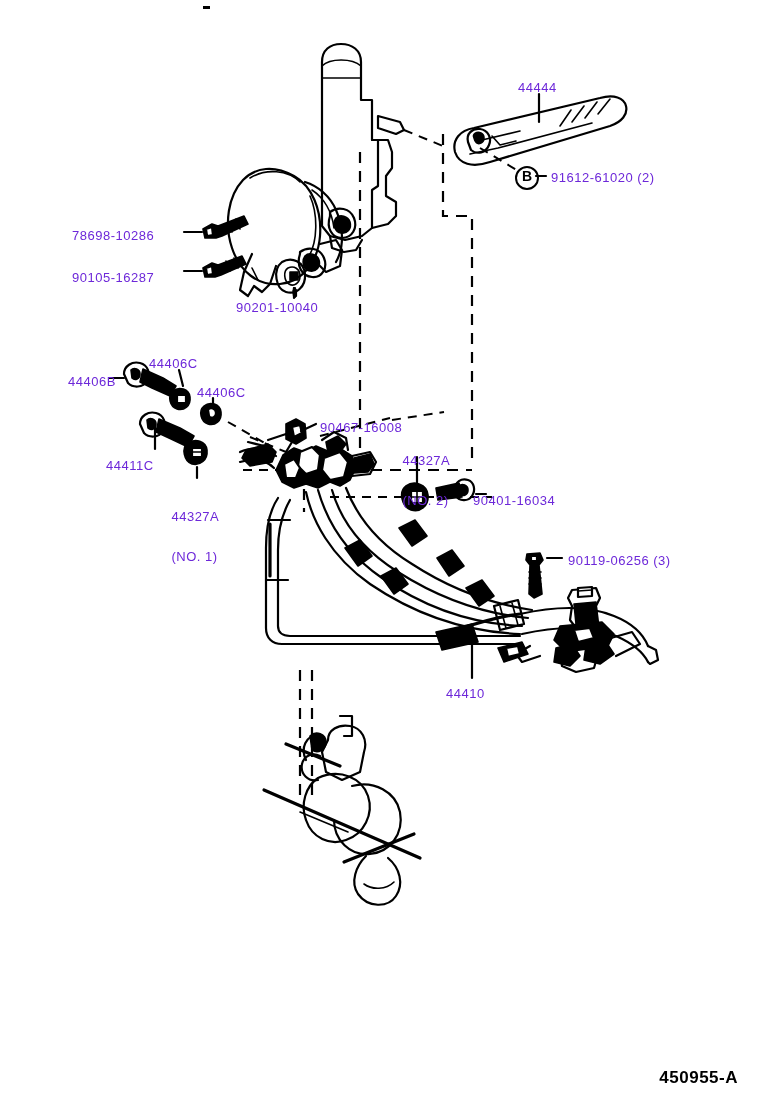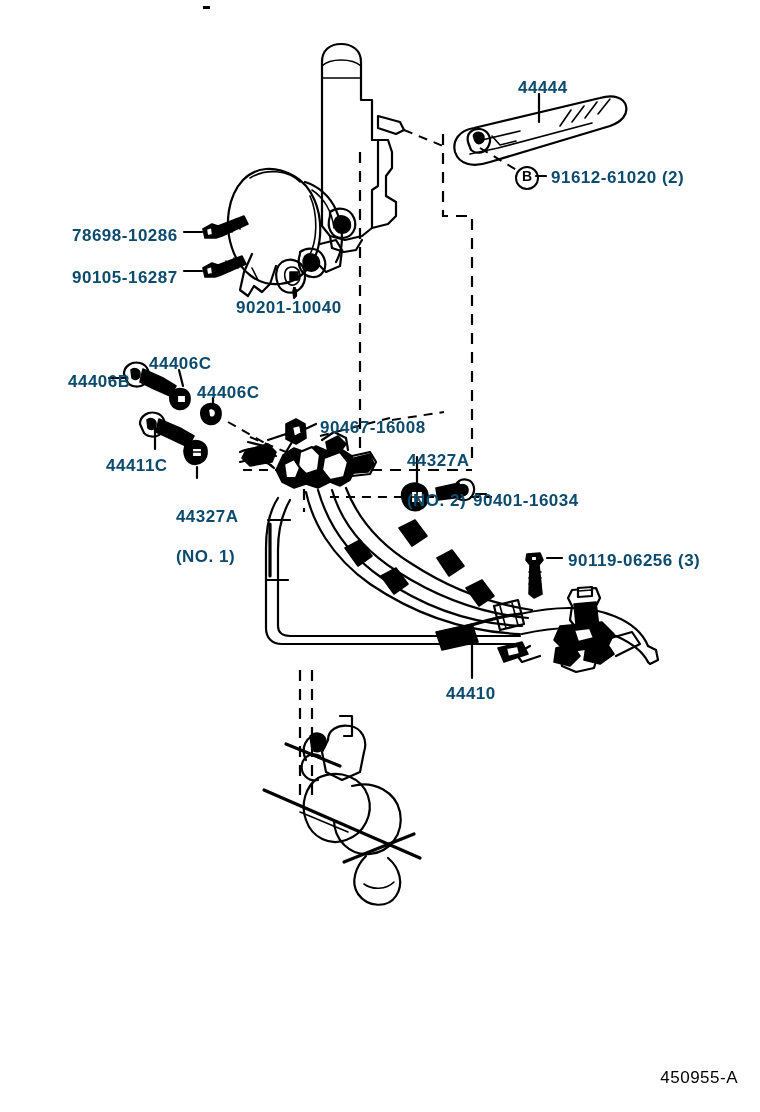--- a/index.html
+++ b/index.html
@@ -16,34 +16,34 @@
     overflow:hidden;
   }
   #artboard{
     position:absolute;
     left:0; top:0;
     width:760px; height:1112px;
   }
   .lbl{
     position:absolute;
     font-family:"Liberation Sans", sans-serif;
-    font-weight:bold;
-    font-size:17px;
+    font-weight:normal;
+    font-size:13px;
     letter-spacing:0.5px;
-    color:#0c4a6e;
+    color:#6d28d9;
     white-space:pre;
     line-height:19px;
   }
   .lbl.two-line{line-height:20px;}
   .footer-code{
     position:absolute;
     right:22px;
     top:1068px;
     font-family:"Liberation Sans", sans-serif;
-    font-weight:normal;
+    font-weight:bold;
     font-size:17px;
     letter-spacing:0.5px;
     color:#000000;
     white-space:pre;
   }
   .circ-ref{
     position:absolute;
     font-family:"Liberation Sans", sans-serif;
     font-weight:bold;
     font-size:14px;

